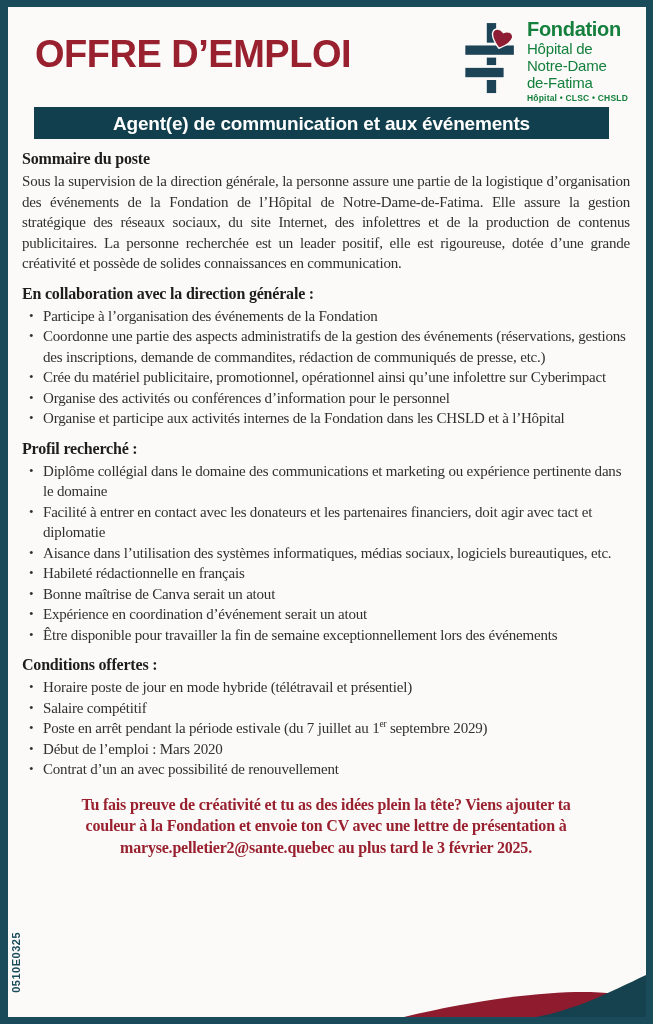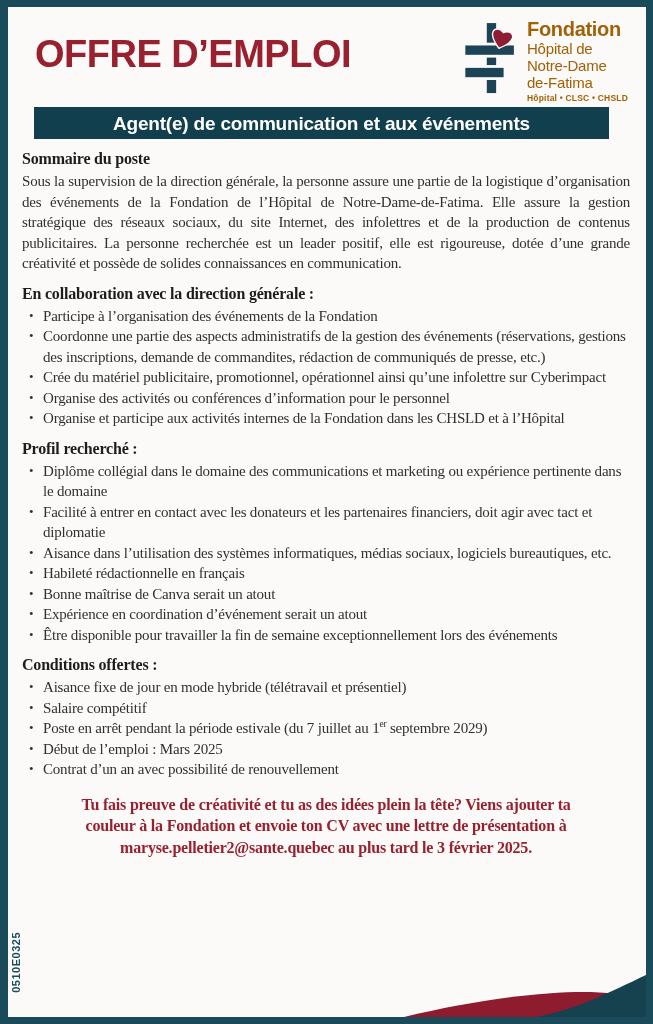--- a/index.html
+++ b/index.html
@@ -19,21 +19,21 @@
 
   
   .header { display:flex; justify-content:space-between; align-items:flex-start; padding-top:10px; height:96px; }
   .main-title {
     font-size:38px; font-weight:800; letter-spacing:-0.5px;
     color:#99202e; margin-top:16px; margin-left:13px;
     white-space:nowrap;
   }
   .logo { display:flex; gap:8px; margin-top:2px; margin-right:2px; }
   .logo-mark { width:56px; height:80px; flex:none; }
-  .logo-text { color:#a16207; line-height:1; }
+  .logo-text { color:#15803d; line-height:1; }
   .logo-name { font-size:20px; font-weight:700; letter-spacing:-0.3px; }
   .logo-line { font-size:15px; margin-top:2px; letter-spacing:-0.2px; }
   .logo-tagline { font-size:8.5px; font-weight:700; margin-top:4px; letter-spacing:0.2px; }
 
   
   .banner {
     margin:4px 21px 0 12px; height:32px;
     background:#123f4d;
     color:#ffffff; font-size:19px; font-weight:700;
     text-align:center; line-height:33px; letter-spacing:-0.2px;
@@ -130,24 +130,24 @@
         <li>Habileté rédactionnelle en français</li>
         <li>Bonne maîtrise de Canva serait un atout</li>
         <li>Expérience en coordination d’événement serait un atout</li>
         <li>Être disponible pour travailler la fin de semaine exceptionnellement lors des événements</li>
       </ul>
     </div>
 
     <div class="section">
       <h3>Conditions offertes :</h3>
       <ul>
-        <li>Aisance fixe de jour en mode hybride (télétravail et présentiel)</li>
+        <li>Horaire poste de jour en mode hybride (télétravail et présentiel)</li>
         <li>Salaire compétitif</li>
         <li><span>Poste en arrêt pendant la période estivale (du 7 juillet au 1</span><sup>er</sup><span> septembre 2029)</span></li>
-        <li>Début de l’emploi : Mars 2025</li>
+        <li>Début de l’emploi : Mars 2020</li>
         <li>Contrat d’un an avec possibilité de renouvellement</li>
       </ul>
     </div>
 
     <div class="footer">
       <div>Tu fais preuve de créativité et tu as des idées plein la tête? Viens ajouter ta</div>
       <div>couleur à la Fondation et envoie ton CV avec une lettre de présentation à</div>
       <div>maryse.pelletier2@sante.quebec au plus tard le 3 février 2025.</div>
     </div>
   </div>

